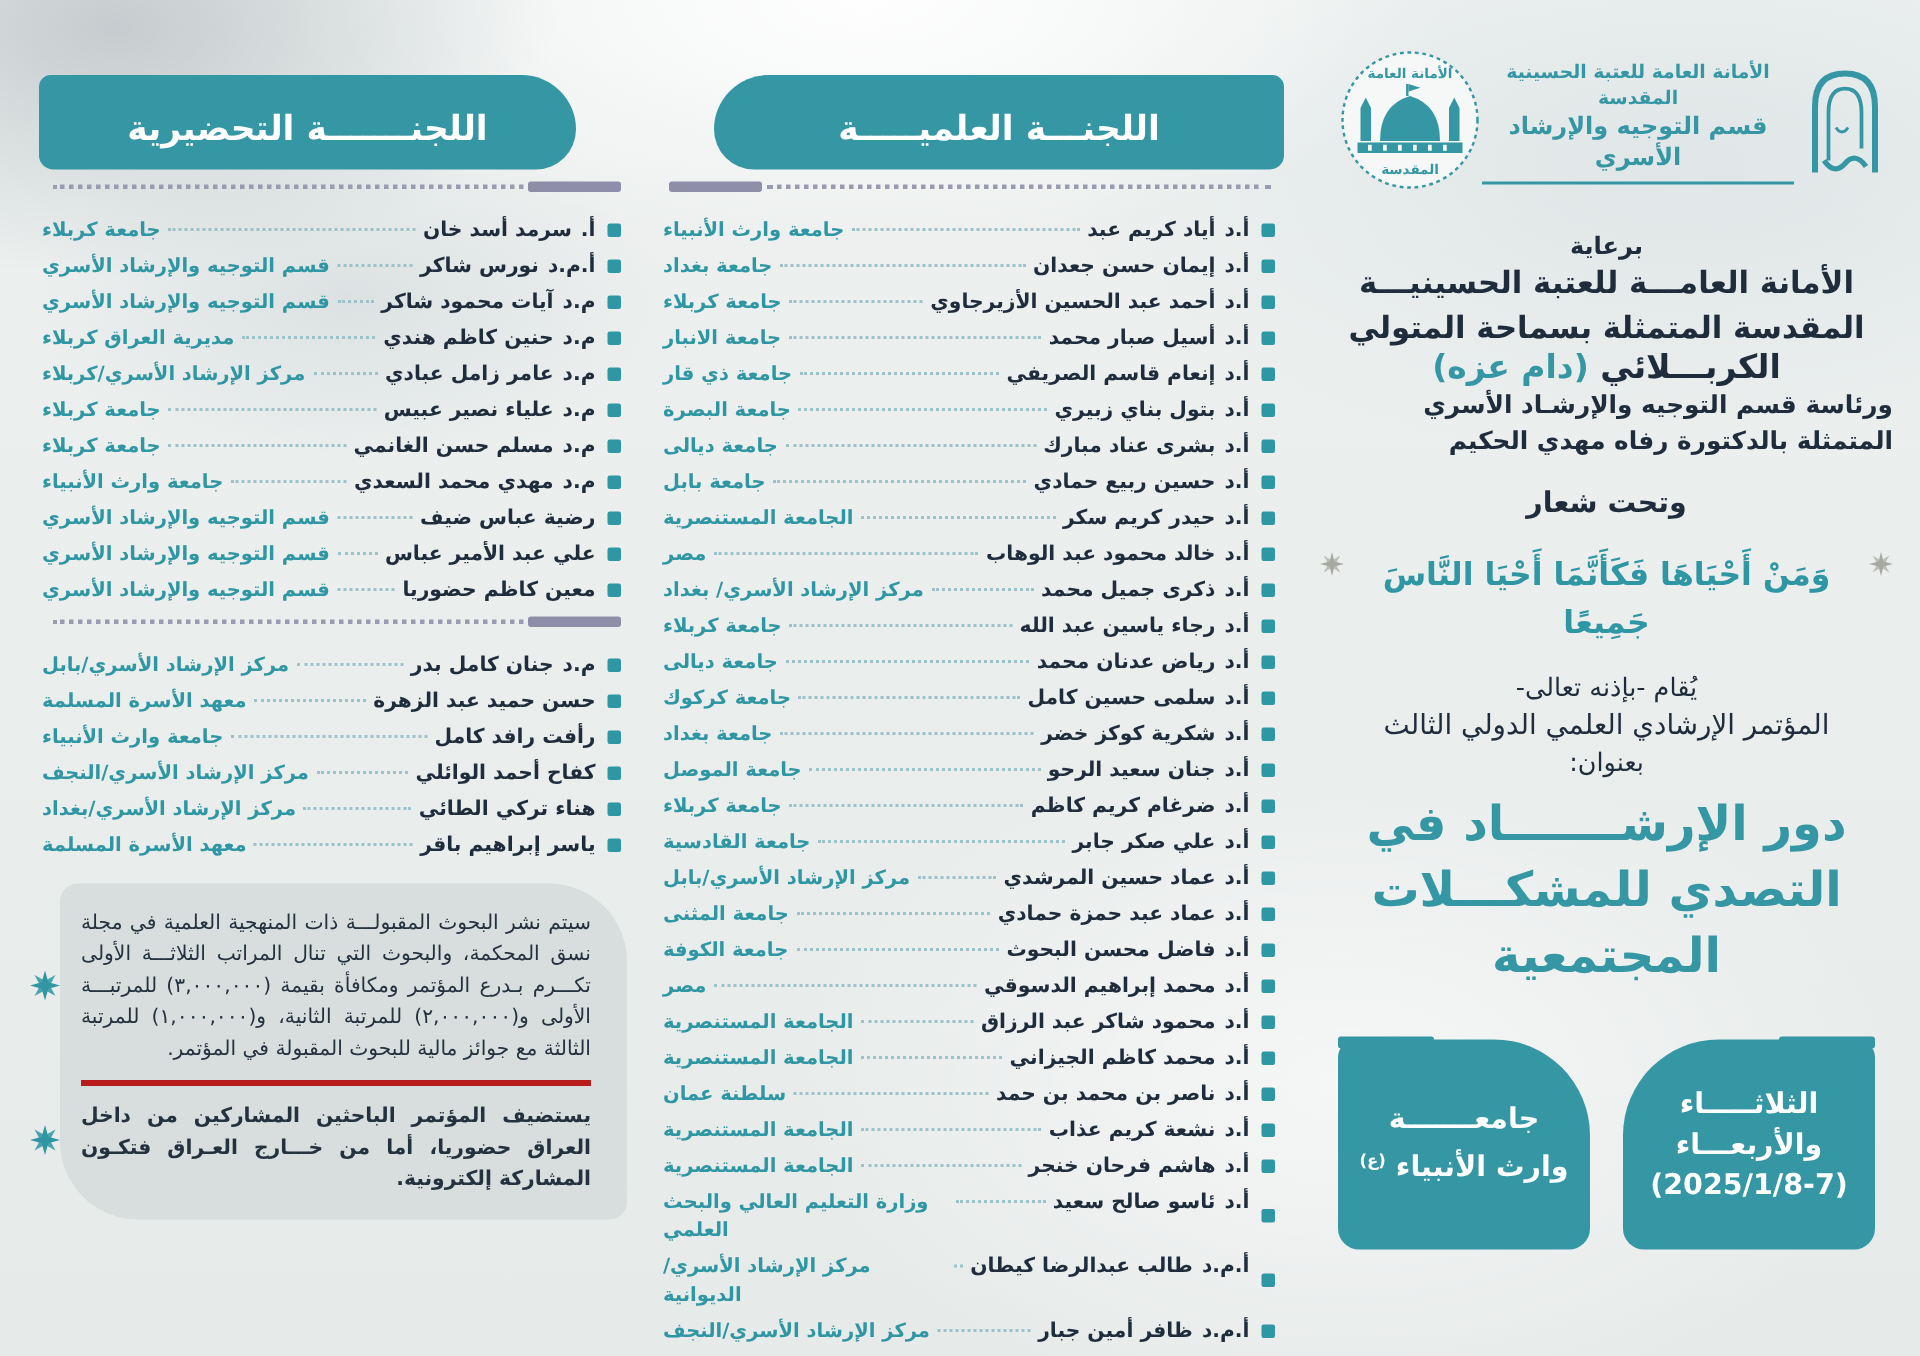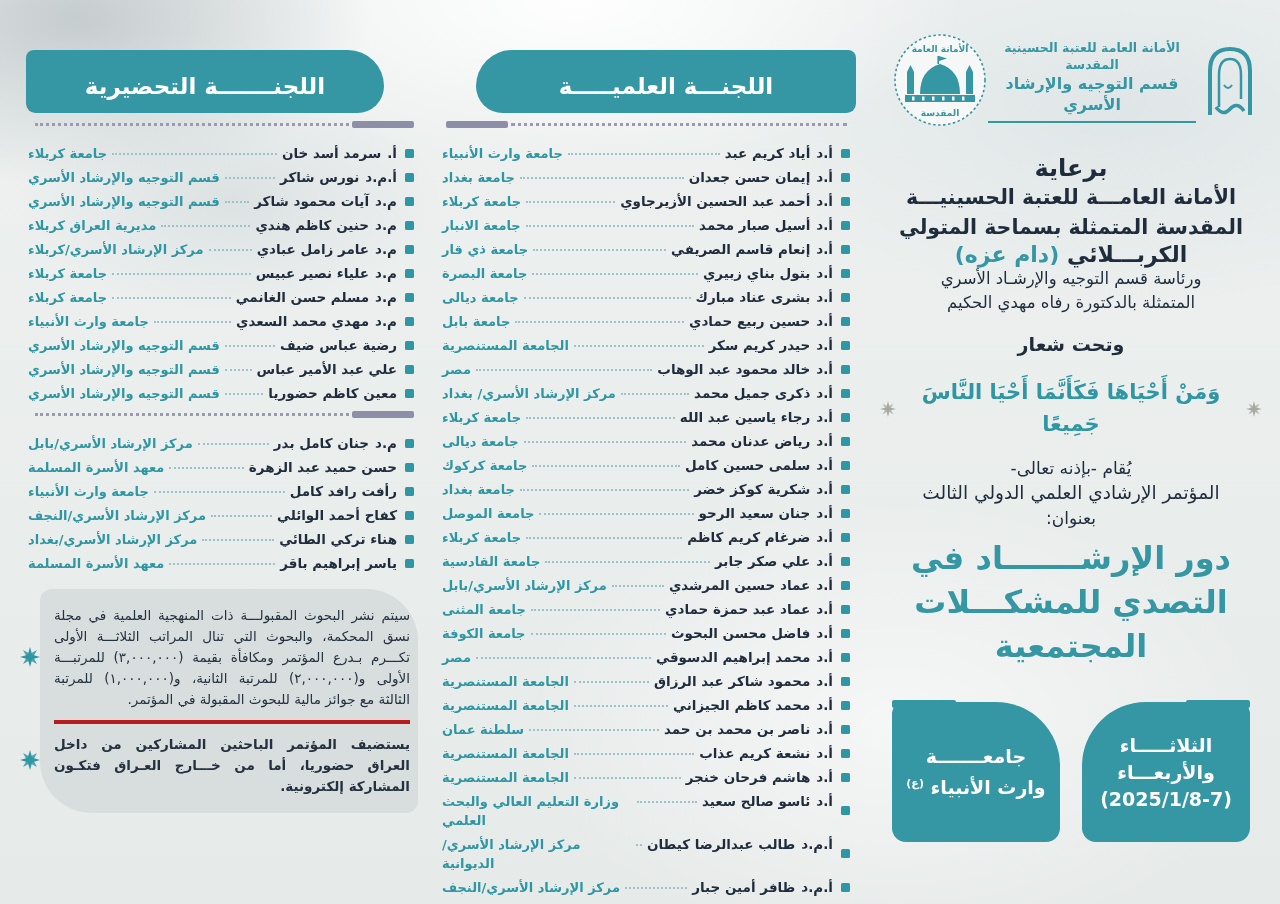--- a/index.html
+++ b/index.html
@@ -40,47 +40,47 @@
   .m-name { font-size:13.5px; font-weight:bold; color:#1e2c3c; white-space:nowrap; }
   .m-name .pfx:empty { display:none; }
   .m-name .pfx { margin-left:6px; }
   .m-dots { flex:1; min-width:6px; border-bottom:2px dotted #9cc2ca; margin:0 5px;
             transform:translateY(-3px); }
   .m-aff { font-size:13px; font-weight:bold; color:#2f96a3; text-align:left; max-width:185px; }
   .col-left .m-aff { max-width:215px; }
 
   
   .notes-box { background:#d8dddd; border-radius:12px 52px 12px 52px; margin:16px 2px 0 14px;
-               padding:16px 8px 16px 14px; position:relative; }
+               padding:16px 24px 16px 14px; position:relative; }
   .note { position:relative; font-size:13.5px; line-height:21px; text-align:justify;
           color:#243240; font-weight:500; }
   .note + .note { margin-top:10px; padding-top:10px; border-top:4px solid #b91c1c;font-weight:bold; }
   .note-icon { position:absolute; left:-34px; top:50%; transform:translateY(-50%); }
   .note-icon svg { display:block; }
 
   
   .logos-row { display:flex; align-items:flex-start; justify-content:space-between;
                padding:4px 4px 0 12px; }
   .emblem { width:96px; height:96px; flex:none; }
   .dept-lockup { display:flex; align-items:center; gap:6px; margin-top:8px; }
   .dept-callig { text-align:center; color:#3596a4; }
   .dept-callig .c1 { font-size:12.5px; font-weight:bold; line-height:1.35; }
   .dept-callig .c2 { font-size:16px; font-weight:bold; line-height:1.3; }
   .dept-callig .rule { border-bottom:2.5px solid #3596a4; margin-top:6px; }
   .arch-logo { flex:none; }
 
   .sponsor { margin-top:26px; }
-  .sp-lead { font-size:24px; font-weight:bold; }
+  .sp-lead { font-size:16px; font-weight:bold; }
   .sp-big  { font-size:20.5px; font-weight:bold; line-height:30px; }
   .sp-name-line { font-size:22px; font-weight:bold; }
   .sp-teal { color:#3596a4; }
-  .sp-small { font-size:16.5px; line-height:24px; font-weight:400; }
+  .sp-small { font-size:16.5px; line-height:24px; font-weight:700;text-align:right; }
   .sp-slogan { font-size:19px; font-weight:bold; margin-top:18px; }
 
-  .verse-wrap { display:flex; align-items:center; justify-content:center; gap:10px;
+  .verse-wrap { display:flex; justify-content:center; gap:10px;
                 margin:22px 0 18px; }
   .verse { color:#2f96a3; font-size:21px; font-weight:bold; line-height:1.5; }
   .ornament svg { display:block; }
 
   .ev-held { font-size:17px; font-weight:500; }
   .ev-conf { font-size:18.5px; font-weight:500; line-height:30px; }
   .ev-titled { font-size:17px; font-weight:500; }
   .conf-title { color:#3596a4; font-weight:bold; font-size:32px; line-height:44px; margin-top:8px; }
 
   .boxes-row { display:flex; gap:22px; justify-content:center; margin-top:34px; }

